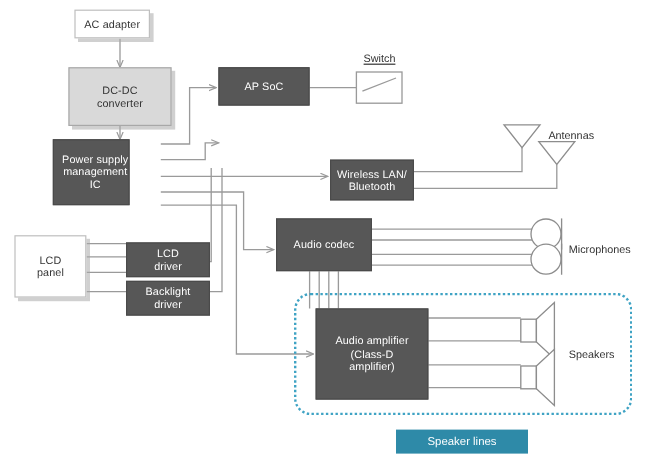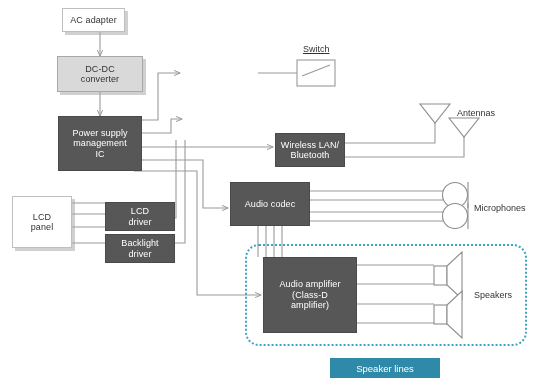--- a/index.html
+++ b/index.html
@@ -175,35 +175,38 @@
       <path d="M447,305 L462,291 L462,338 L447,324 Z"></path>
     </g>
   </svg>
 
   <div class="dashed-region" style="left:245px; top:244px; width:282px; height:102px;"></div>
 
   <div class="node node-white shadowed" style="left:62px; top:8px; width:63px; height:24px;">
     <span>AC adapter</span>
   </div>
 
-  <div class="node node-light shadowed" style="left:57px; top:56px; width:86px; height:36px;">
+  <div class="node node-light shadowed" style="left:57px; top:56px; width:86px; height:49px;">
     <span>
       <span>DC-DC</span><br>
       <span>converter</span>
     </span>
   </div>
 
-  <div class="node node-dark" style="left:58px; top:116px; width:84px; height:55px;">
+  <div class="node node-dark" style="left:44px; top:116px; width:64px; height:55px;justify-content:flex-end;">
     <span>
       <span>Power supply</span><br>
       <span>management</span><br>
       <span>IC</span>
     </span>
   </div>
 
+  <div class="node node-dark" style="left:182px; top:56px; width:76px; height:32px;">
+    <span>AP SoC</span>
+  </div>
 
 
   <div class="node node-dark" style="left:275px; top:133px; width:70px; height:34px;">
     <span>
       <span>Wireless LAN/</span><br>
       <span>Bluetooth</span>
     </span>
   </div>
 
   <div class="node node-white shadowed" style="left:12px; top:196px; width:60px; height:52px;">

